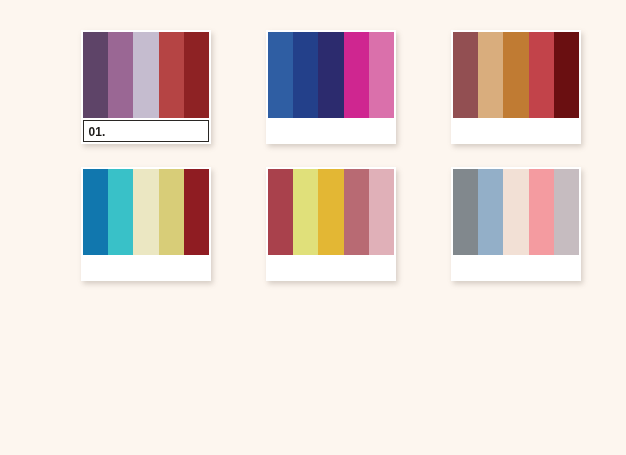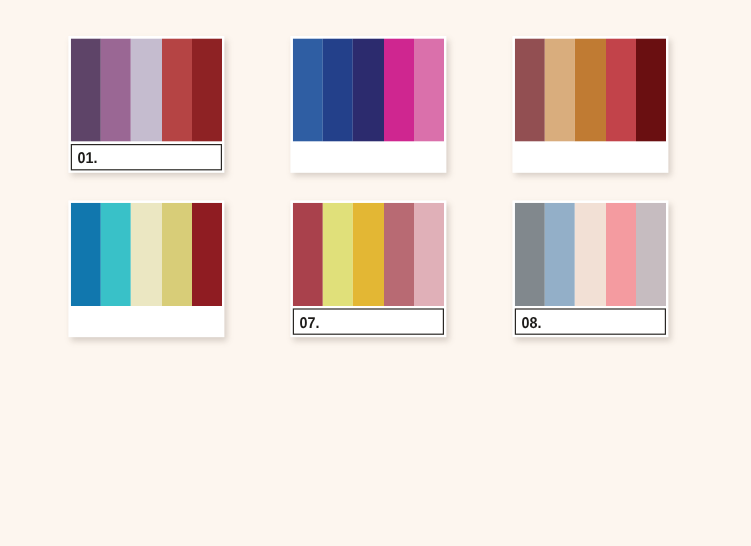--- a/index.html
+++ b/index.html
@@ -14,21 +14,21 @@
     overflow: hidden;
   }
   #board {
     position: relative;
     width: 626px;
     height: 455px;
     background: #fdf6ef;
   }
   .grid {
     position: absolute;
-    left: 57px;
+    left: 81px;
     top: 30px;
     width: 500px;
     height: 398px;
     display: grid;
     grid-template-columns: repeat(3, 130px);
     grid-template-rows: repeat(3, 114px);
     column-gap: 55px;
     row-gap: 23px;
   }
   .swatch-card {
@@ -126,33 +126,27 @@
     </div>
 
     <div class="swatch-card">
       <div class="stripes">
         <div class="stripe" style="background-color: rgb(169, 65, 76);"></div>
         <div class="stripe" style="background-color: rgb(224, 224, 122);"></div>
         <div class="stripe" style="background-color: rgb(227, 183, 52);"></div>
         <div class="stripe" style="background-color: rgb(184, 106, 115);"></div>
         <div class="stripe" style="background-color: rgb(224, 176, 184);"></div>
       </div>
-      <div class="label-bar">
-        <span class="label-text">07.</span>
-      </div>
     </div>
 
     <div class="swatch-card">
       <div class="stripes">
         <div class="stripe" style="background-color: rgb(129, 136, 141);"></div>
         <div class="stripe" style="background-color: rgb(147, 175, 200);"></div>
         <div class="stripe" style="background-color: rgb(242, 224, 213);"></div>
         <div class="stripe" style="background-color: rgb(244, 155, 160);"></div>
         <div class="stripe" style="background-color: rgb(198, 188, 192);"></div>
       </div>
-      <div class="label-bar">
-        <span class="label-text">08.</span>
-      </div>
     </div>
 
 
   </div>
 </div>
 
 </body></html>

